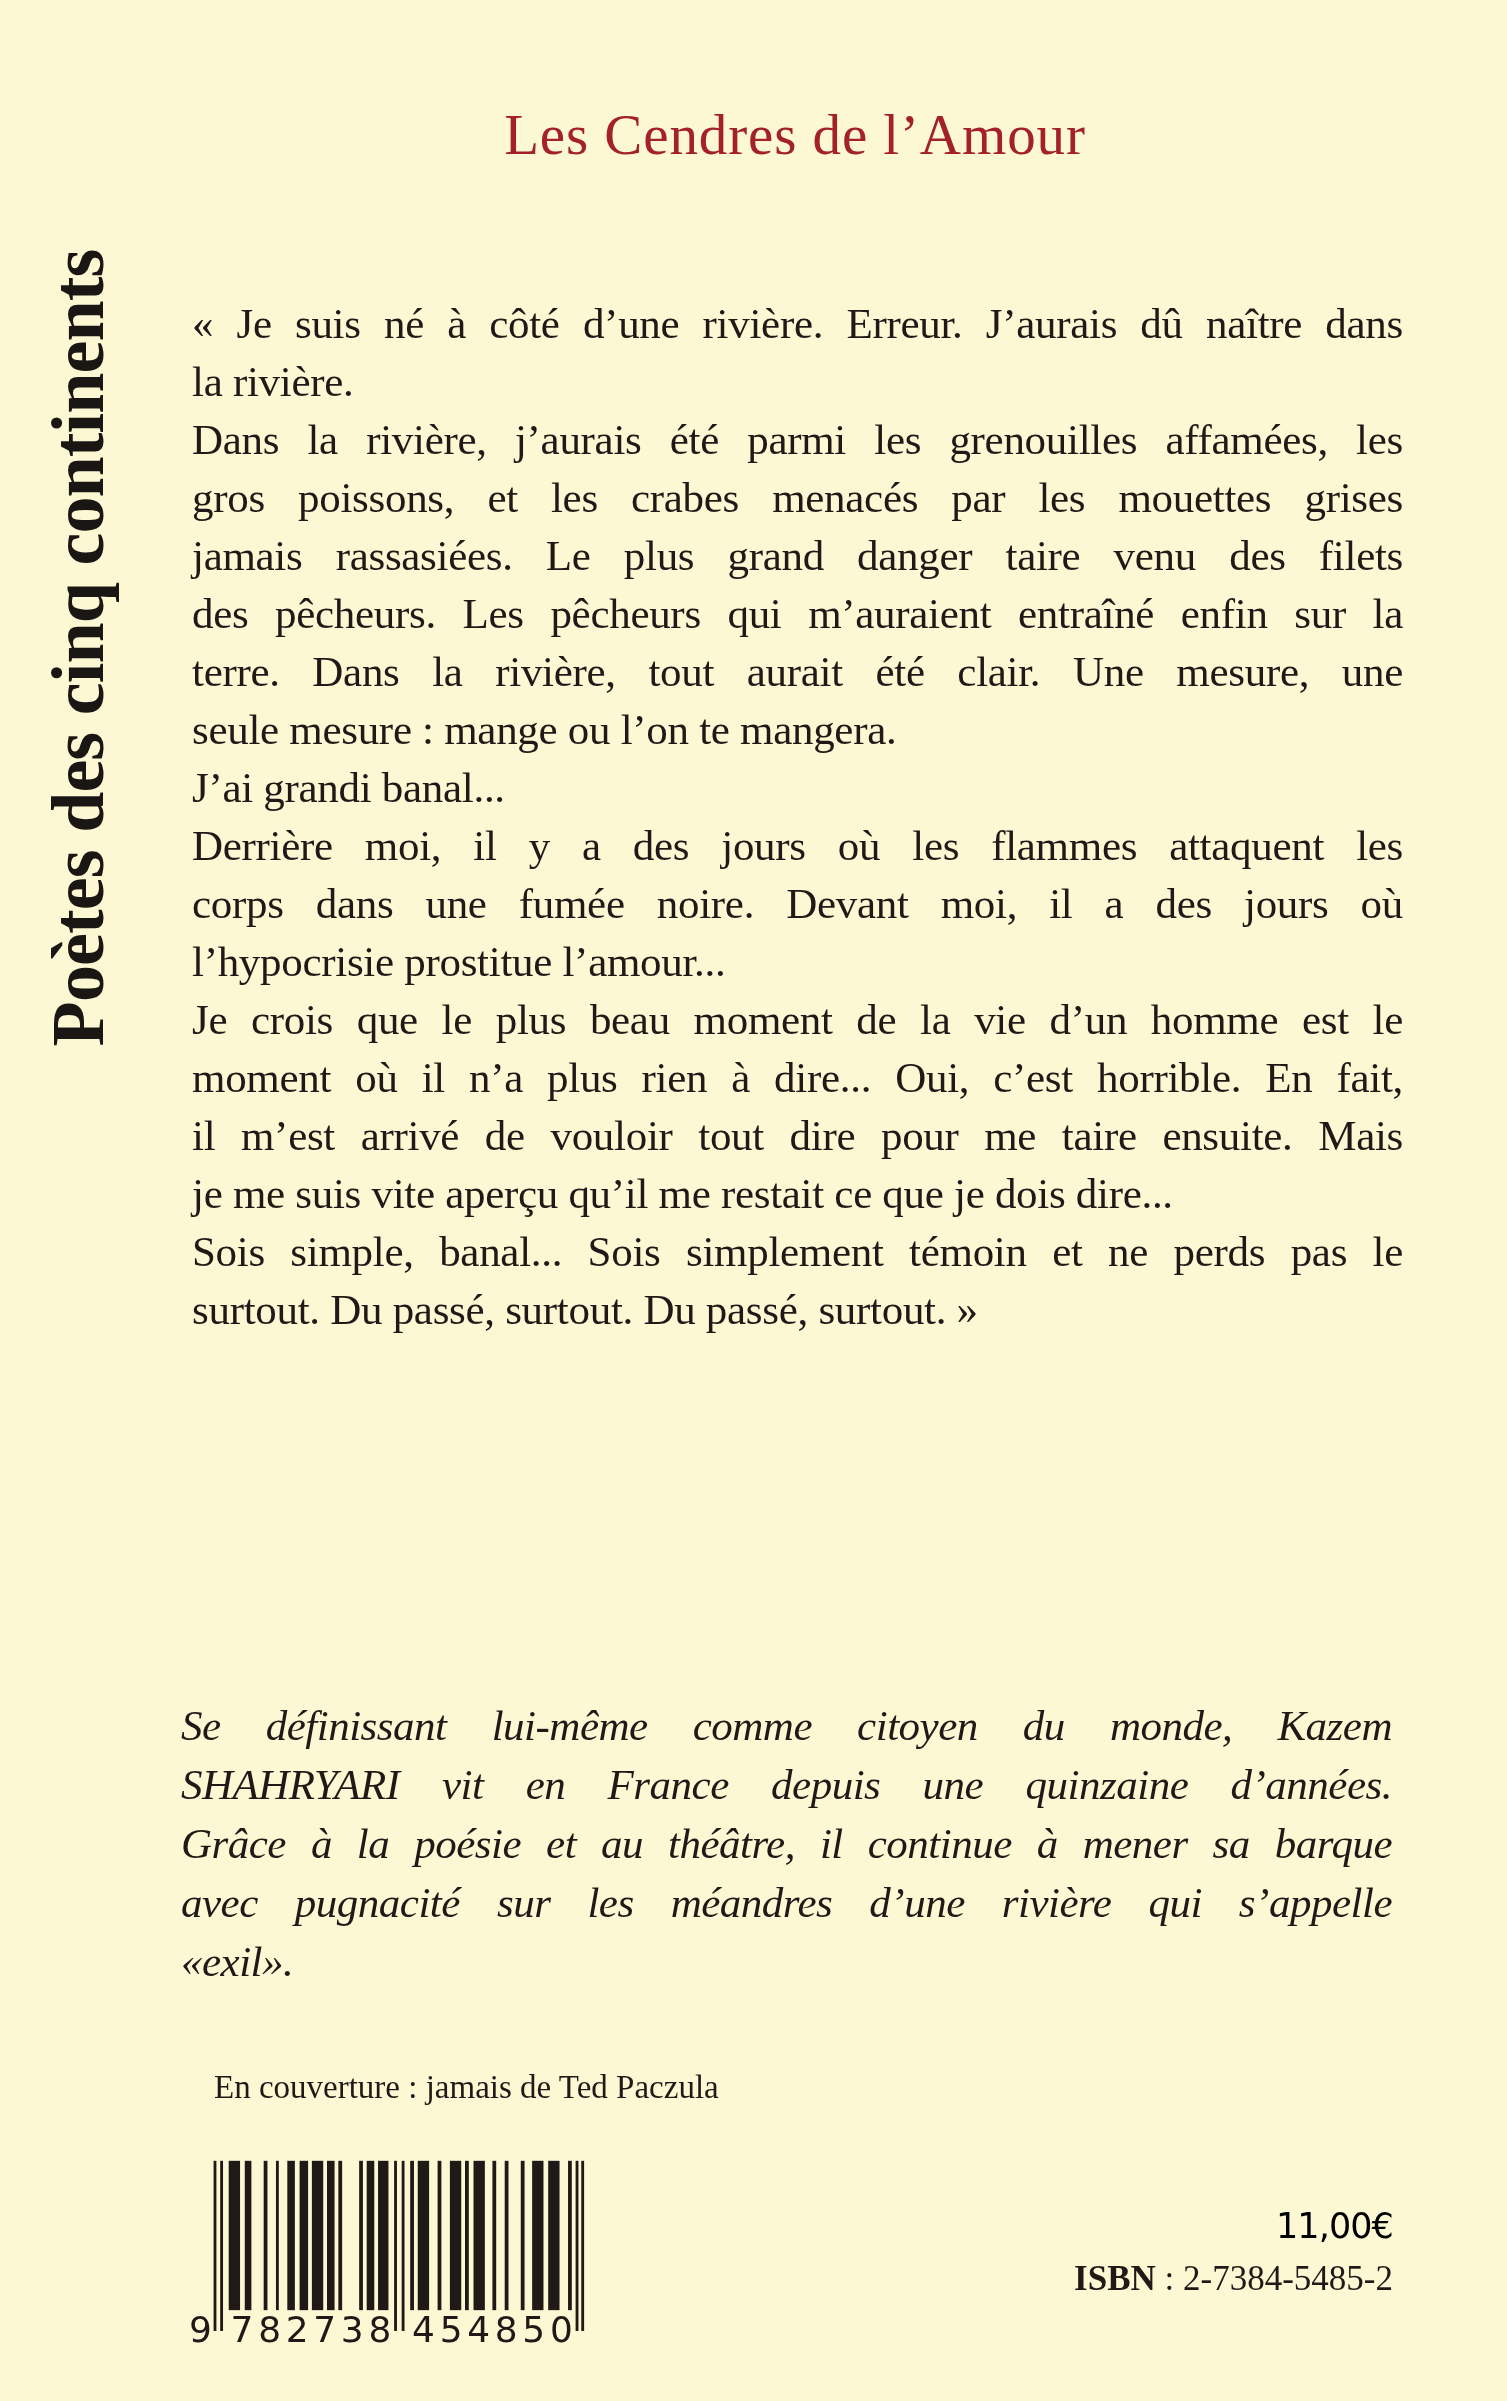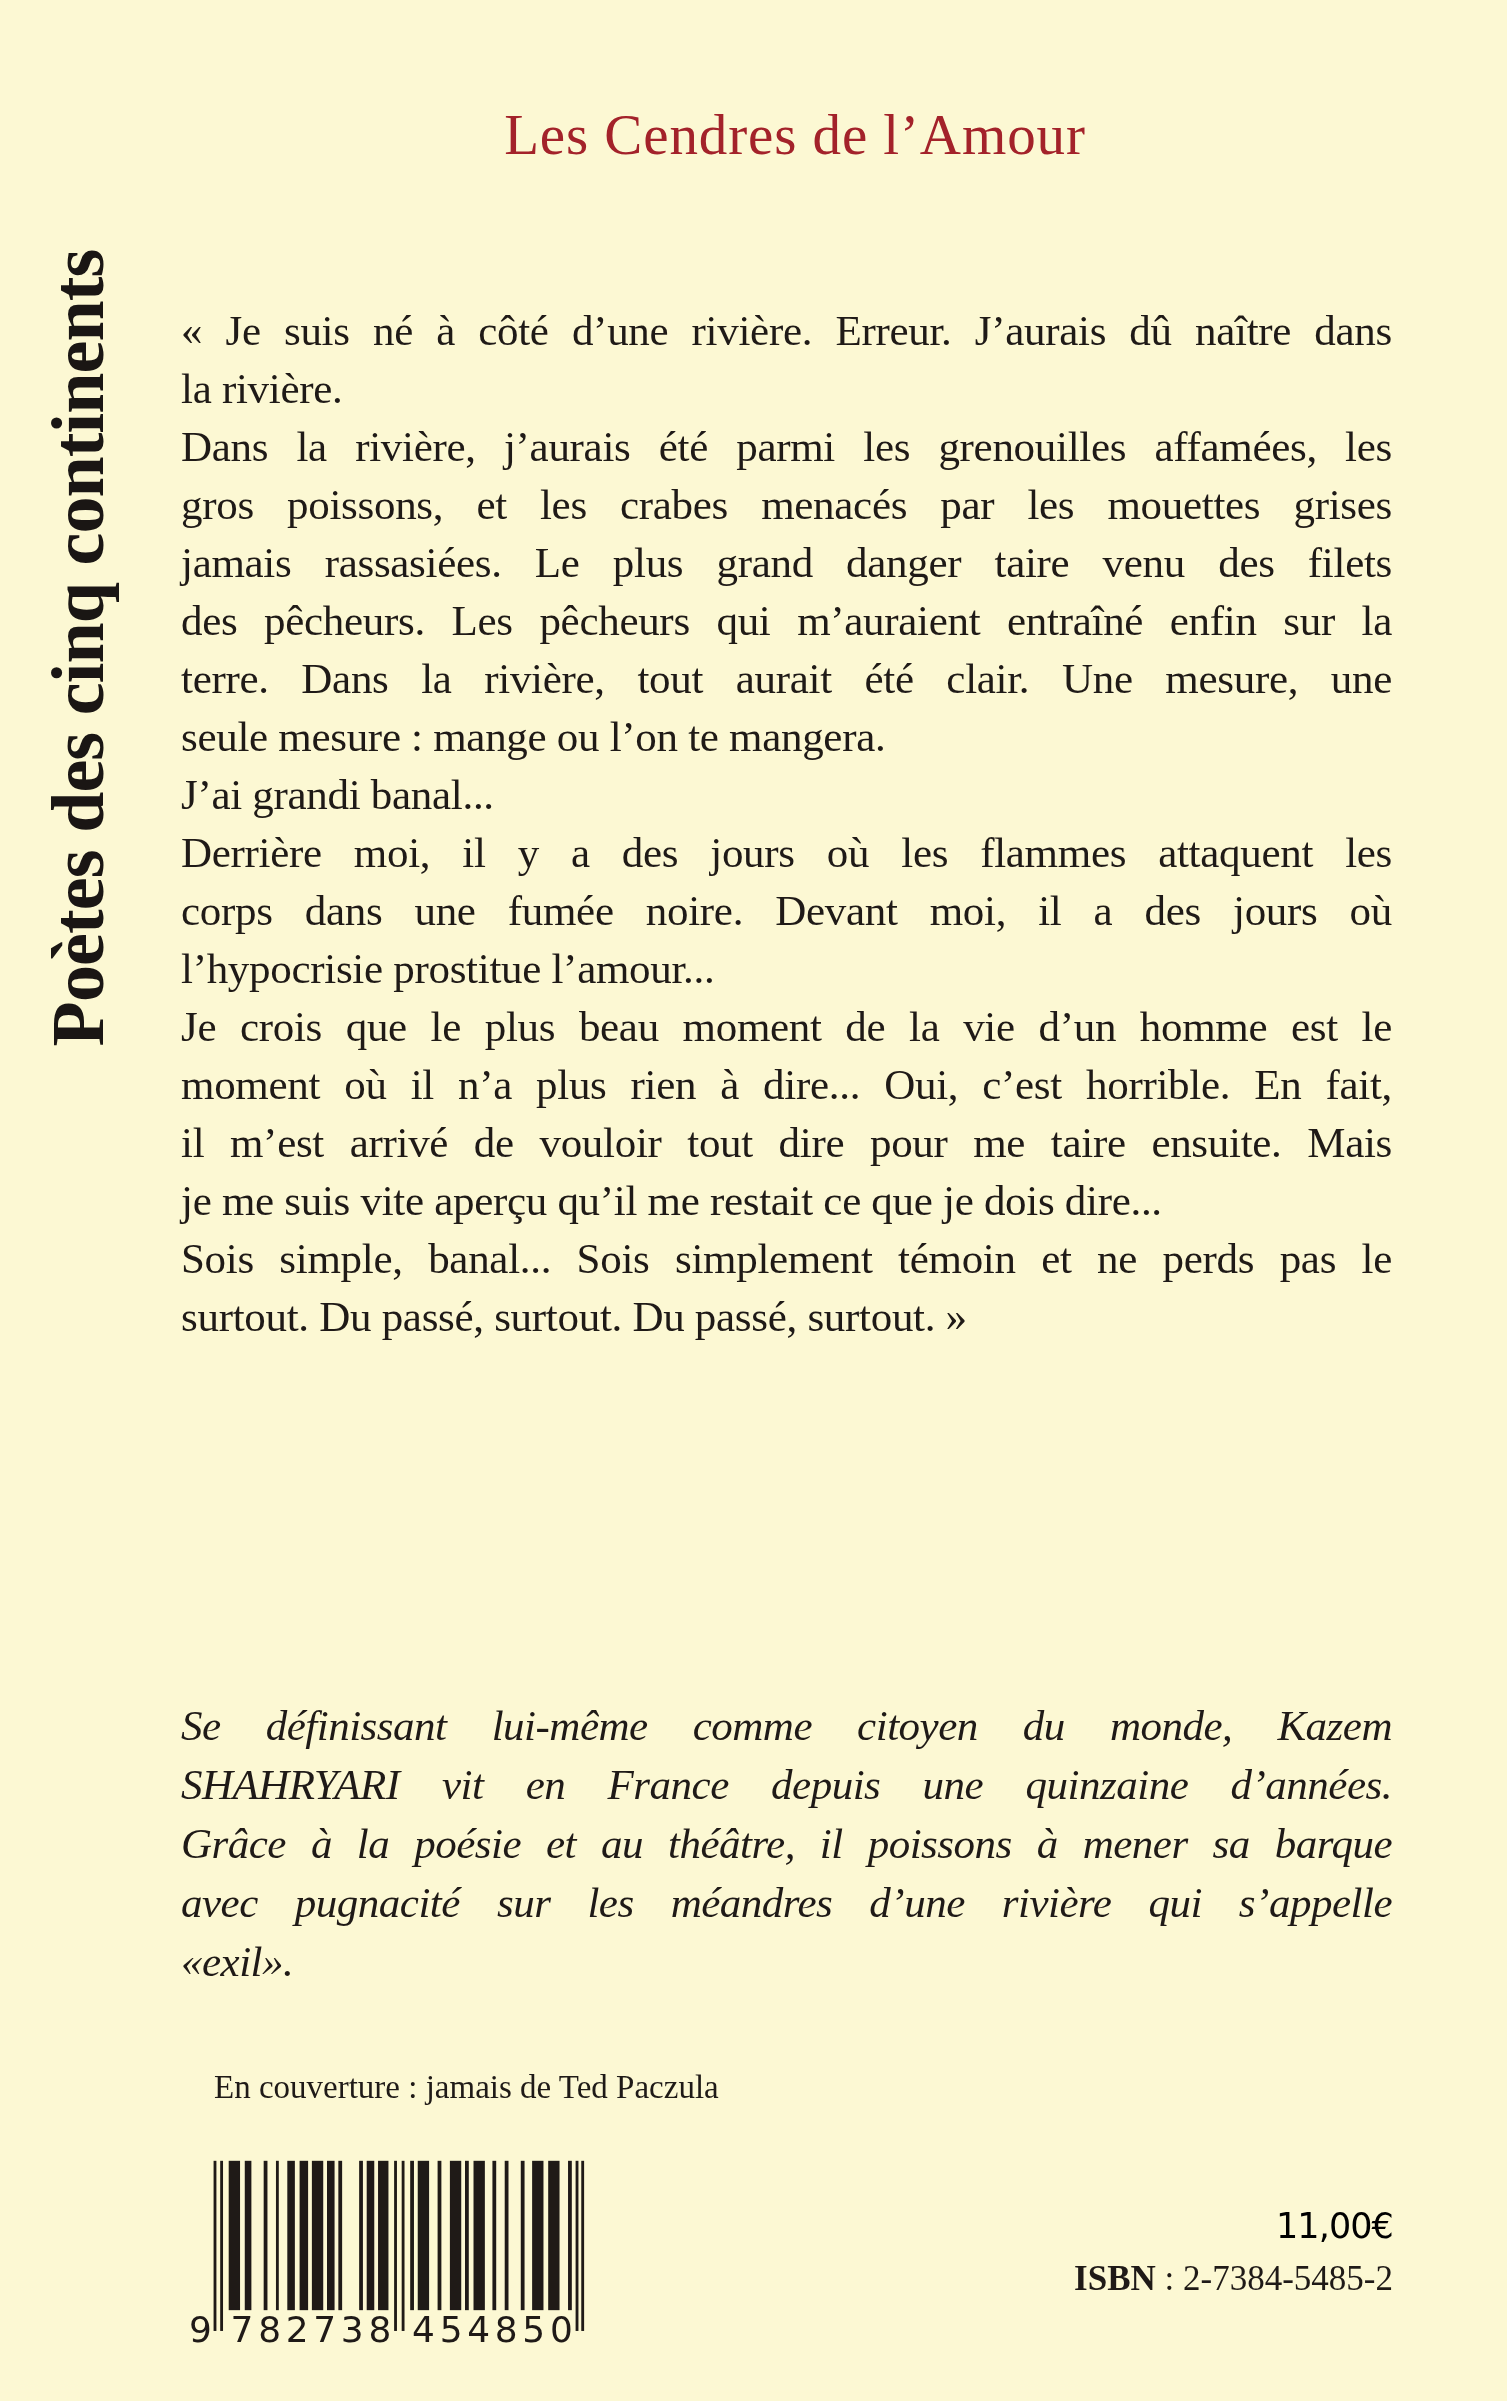--- a/index.html
+++ b/index.html
@@ -41,24 +41,23 @@
       width: 1590px;
       top: 102px;
       text-align: center;
       font-family: "Liberation Serif", serif;
       font-size: 57px;
       color: #A3222A;
       letter-spacing: 0.9px;
     }
     .quote {
       position: absolute;
-      left: 181px;
+      left: 192px;
       top: 295px;
       width: 1211px;
-      margin-top: 7px;
     }
     .quote .line {
       display: block;
       height: 58px;
       line-height: 58px;
       font-size: 43px;
       white-space: nowrap;
       font-family: "Liberation Serif", serif;
       letter-spacing: -0.3px;
     }
@@ -151,21 +150,21 @@
   <span class="line justify">moment où il n’a plus rien à dire... Oui, c’est horrible. En fait,</span>
   <span class="line justify">il m’est arrivé de vouloir tout dire pour me taire ensuite. Mais</span>
   <span class="line">je me suis vite aperçu qu’il me restait ce que je dois dire...</span>
   <span class="line justify">Sois simple, banal... Sois simplement témoin et ne perds pas le</span>
   <span class="line">surtout. Du passé, surtout. Du passé, surtout. »</span>
 </div>
 
 <div class="bio">
   <span class="line justify">Se définissant lui-même comme citoyen du monde, Kazem</span>
   <span class="line justify">SHAHRYARI vit en France depuis une quinzaine d’années.</span>
-  <span class="line justify">Grâce à la poésie et au théâtre, il poissons à mener sa barque</span>
+  <span class="line justify">Grâce à la poésie et au théâtre, il continue à mener sa barque</span>
   <span class="line justify">avec pugnacité sur les méandres d’une rivière qui s’appelle</span>
   <span class="line">«exil».</span>
 </div>
 
 <div class="credit">En couverture : jamais de Ted Paczula</div>
 
 <div class="barcode">
   <svg width="397" height="199" viewBox="0 0 420 210">
     <g fill="#1f1a17">
 

